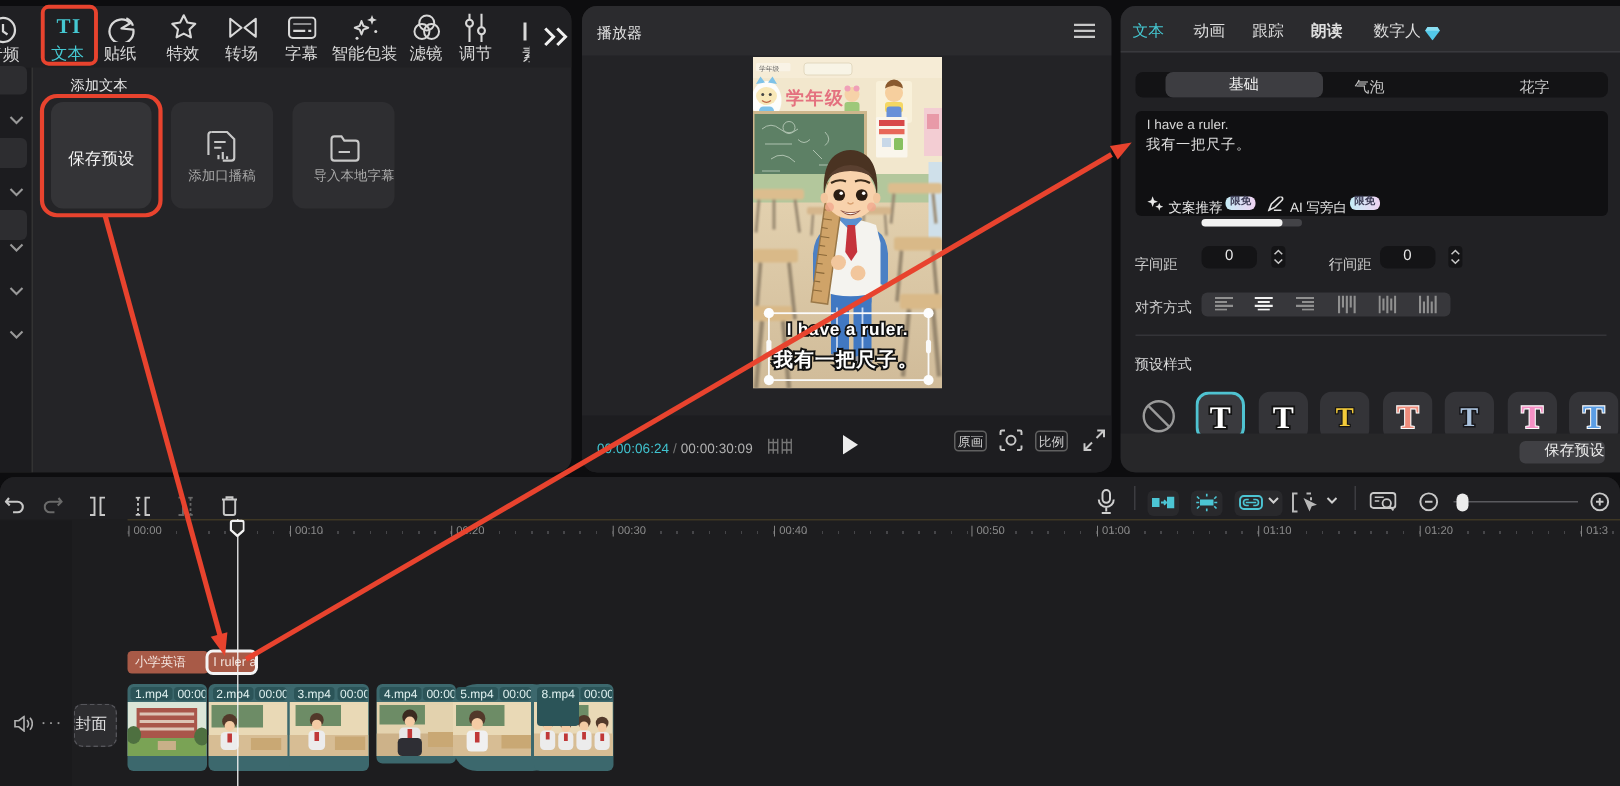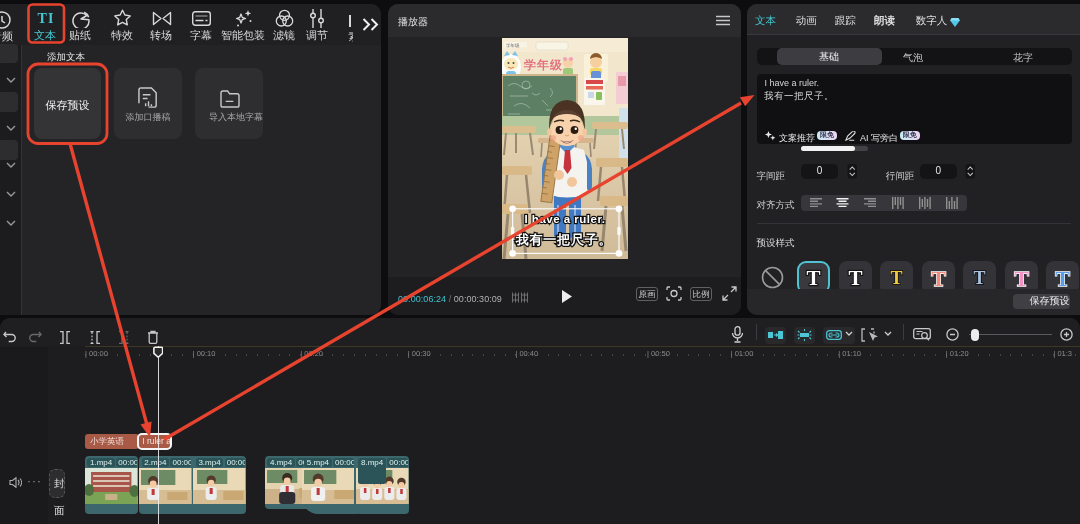--- a/index.html
+++ b/index.html
@@ -483,21 +483,21 @@
   <div class="lbl" style="left:838.2px;top:31px;font-size:7.5px;color:#8a8a8a;">|&nbsp;01:10</div>
   <div class="lbl" style="left:945.8px;top:31px;font-size:7.5px;color:#8a8a8a;">|&nbsp;01:20</div>
   <div class="lbl" style="left:1053.4px;top:31px;font-size:7.5px;color:#8a8a8a;">|&nbsp;01:3</div>
 
   <div class="abs" style="left:0;top:29px;width:48px;height:177px;background:#1a1a1c;"></div>
   <svg class="abs" style="left:9px;top:159px" width="13" height="11" viewBox="0 0 13 11">
     <path d="M1 3.5 h2.5 L7 0.7 V10.3 L3.5 7.5 H1 Z" fill="none" stroke="#b0b0b0" stroke-width="1.1"></path>
     <path d="M9 3 a3.5 3.5 0 0 1 0 5 M11 1.5 a6 6 0 0 1 0 8" fill="none" stroke="#b0b0b0" stroke-width="1.1"></path>
   </svg>
   <div class="lbl" style="left:27px;top:156px;font-size:12px;color:#999;letter-spacing:1px;">···</div>
-  <div class="abs" style="left:49.4px;top:151px;width:16px;height:29px;background:#2d2d30;border:1px dashed #55555a;border-radius:6px;color:#e0e0e0;font-size:10.5px;text-align:right;line-height:27px;">封面</div>
+  <div class="abs" style="left:49.4px;top:151px;width:29px;height:29px;background:#2d2d30;border:1px dashed #55555a;border-radius:6px;color:#e0e0e0;font-size:10.5px;text-align:left;line-height:27px;">封面</div>
 
   <div class="abs" style="left:85px;top:116.4px;width:54px;height:15px;background:#a85a47;border-radius:3px;color:#f3e4de;font-size:8.5px;text-align:left;padding-left:5px;line-height:15px;">小学英语</div>
   <div class="abs" style="left:137.2px;top:115.3px;width:35px;height:17px;background:#a85a47;border:2px solid #f4f4f4;border-radius:5px;color:#f3e4de;font-size:8.5px;line-height:13px;overflow:hidden;white-space:nowrap;padding-left:3px;">I ruler a</div>
   <div class="abs" style="left:85px;top:137.9px;width:52.5px;height:57.7px;background:#3c686d;border-radius:4px;">
     <svg class="abs" style="left:0;top:12px" width="52.5" height="36" viewBox="0 0 52 36" preserveAspectRatio="none">
       <rect width="52" height="36" fill="#dce6d8"></rect>
       <rect x="0" y="20" width="52" height="16" fill="#7aa355"></rect>
       <rect x="6" y="4" width="40" height="20" fill="#a9564a"></rect>
       <rect x="8" y="7" width="36" height="2" fill="#e8e0d0" opacity="0.8"></rect>
       <rect x="8" y="12" width="36" height="2" fill="#e8e0d0" opacity="0.8"></rect>
@@ -530,21 +530,21 @@
       <rect x="0" y="22" width="52" height="14" fill="#d7bd94"></rect>
       <rect x="30" y="23" width="20" height="9" fill="#c9a874"></rect>
       <circle cx="18" cy="12" r="4.6" fill="#52392a"></circle>
       <circle cx="18" cy="15" r="3.2" fill="#f4cba4"></circle>
       <rect x="12.5" y="19" width="11" height="13" rx="3" fill="#ececec"></rect>
       <rect x="16.5" y="20" width="3" height="6" fill="#c03838"></rect>
     </svg>
     <div class="abs" style="left:2.4px;top:2px;width:27.5px;height:9.5px;background:#2b5458;border-radius:2.5px;color:#dff0ef;font-size:8px;text-align:center;line-height:9.5px;">3.mp4</div>
     <div class="abs" style="left:31.3px;top:2px;width:20.5px;height:9.5px;background:#2b5458;border-radius:2.5px;color:#dff0ef;font-size:8px;text-align:left;padding-left:2px;line-height:9.5px;overflow:hidden;">00:00:0</div>
   </div>
-  <div class="abs" style="left:265px;top:137.9px;width:52.5px;height:53px;background:#3c686d;border-radius:4px;">
+  <div class="abs" style="left:251px;top:137.9px;width:52.5px;height:53px;background:#3c686d;border-radius:4px;">
     <svg class="abs" style="left:0;top:12px" width="52.5" height="36" viewBox="0 0 52 36" preserveAspectRatio="none">
       <rect width="52" height="36" fill="#e3d2ae"></rect>
       <rect x="2" y="2" width="30" height="13" fill="#6d8c66"></rect>
       <rect x="0" y="21" width="52" height="15" fill="#cdb289"></rect>
       <rect x="34" y="20" width="18" height="10" fill="#c9a874"></rect>
       <circle cx="22" cy="10" r="5" fill="#3a2a20"></circle>
       <circle cx="22" cy="13" r="3.4" fill="#f4cba4"></circle>
       <rect x="15" y="17" width="14" height="11" rx="3" fill="#e8e8e8"></rect>
       <rect x="14" y="24" width="16" height="12" rx="3" fill="#2e2e34"></rect>
       <rect x="20.5" y="18" width="3" height="6" fill="#c03838"></rect>

